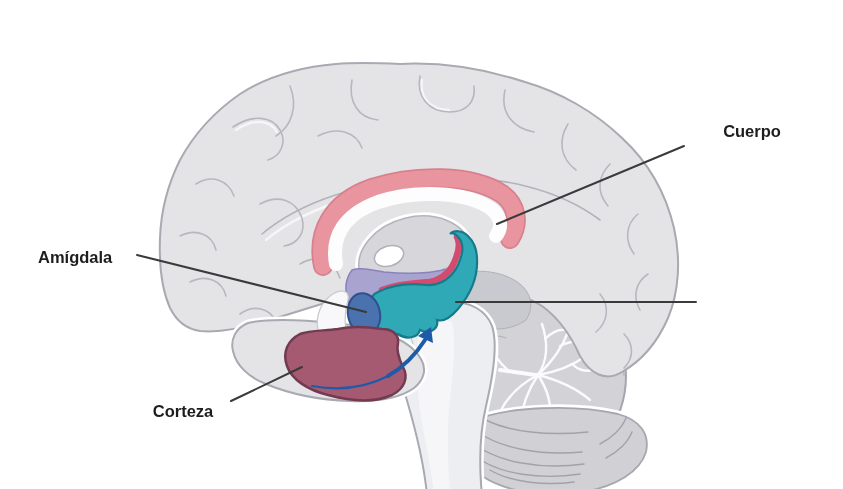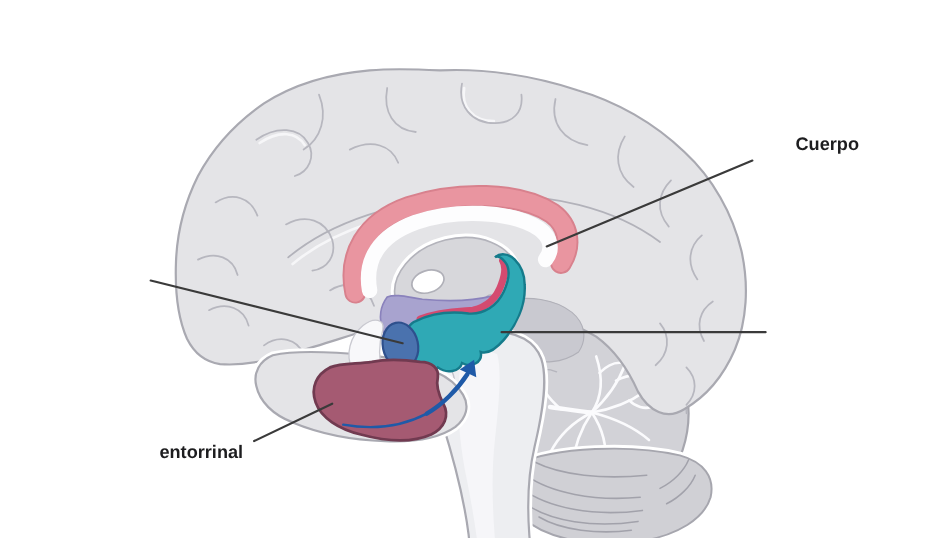--- a/index.html
+++ b/index.html
@@ -159,16 +159,17 @@
 
   <line class="leader" x1="497" y1="200" x2="684" y2="122" stroke="#3a3a3a"></line>
   <line class="leader" x1="137" y1="231" x2="366" y2="288" stroke="#3a3a3a"></line>
   <line class="leader" x1="456" y1="278" x2="696" y2="278" stroke="#3a3a3a"></line>
   <line class="leader" x1="231" y1="377" x2="302" y2="343" stroke="#3a3a3a"></line>
 </svg>
 
   <div class="lbl two" style="left:688px;top:93px;width:128px;">
     <div>Cuerpo</div>
   </div>
+  <div class="lbl" style="left:38px;top:219px;">Amígdala</div>
   <div class="lbl two" style="left:112px;top:373px;width:142px;">
-    <div>entorrinal</div>
+    <div>Corteza</div>
   </div>
 </div>
 
 </body></html>

